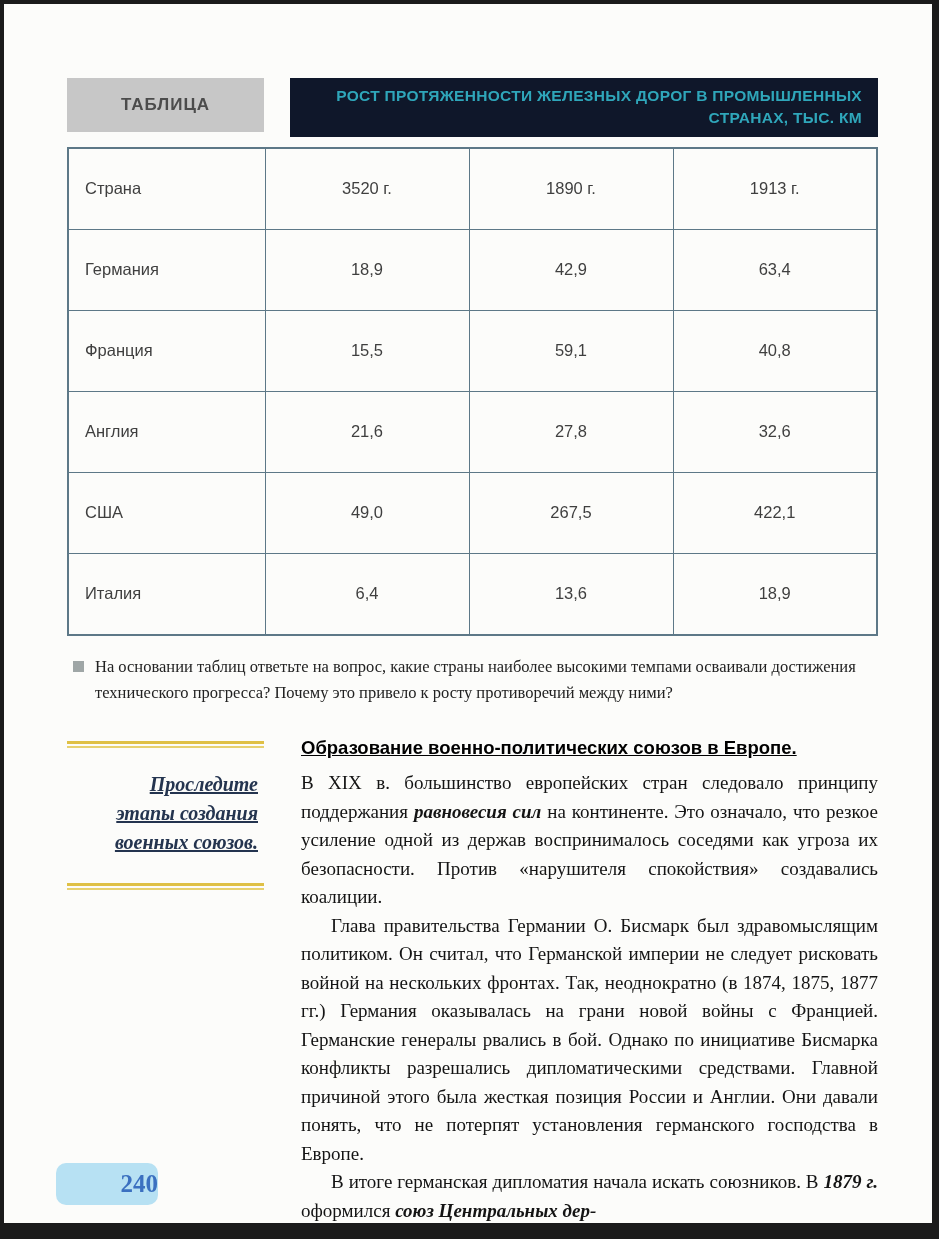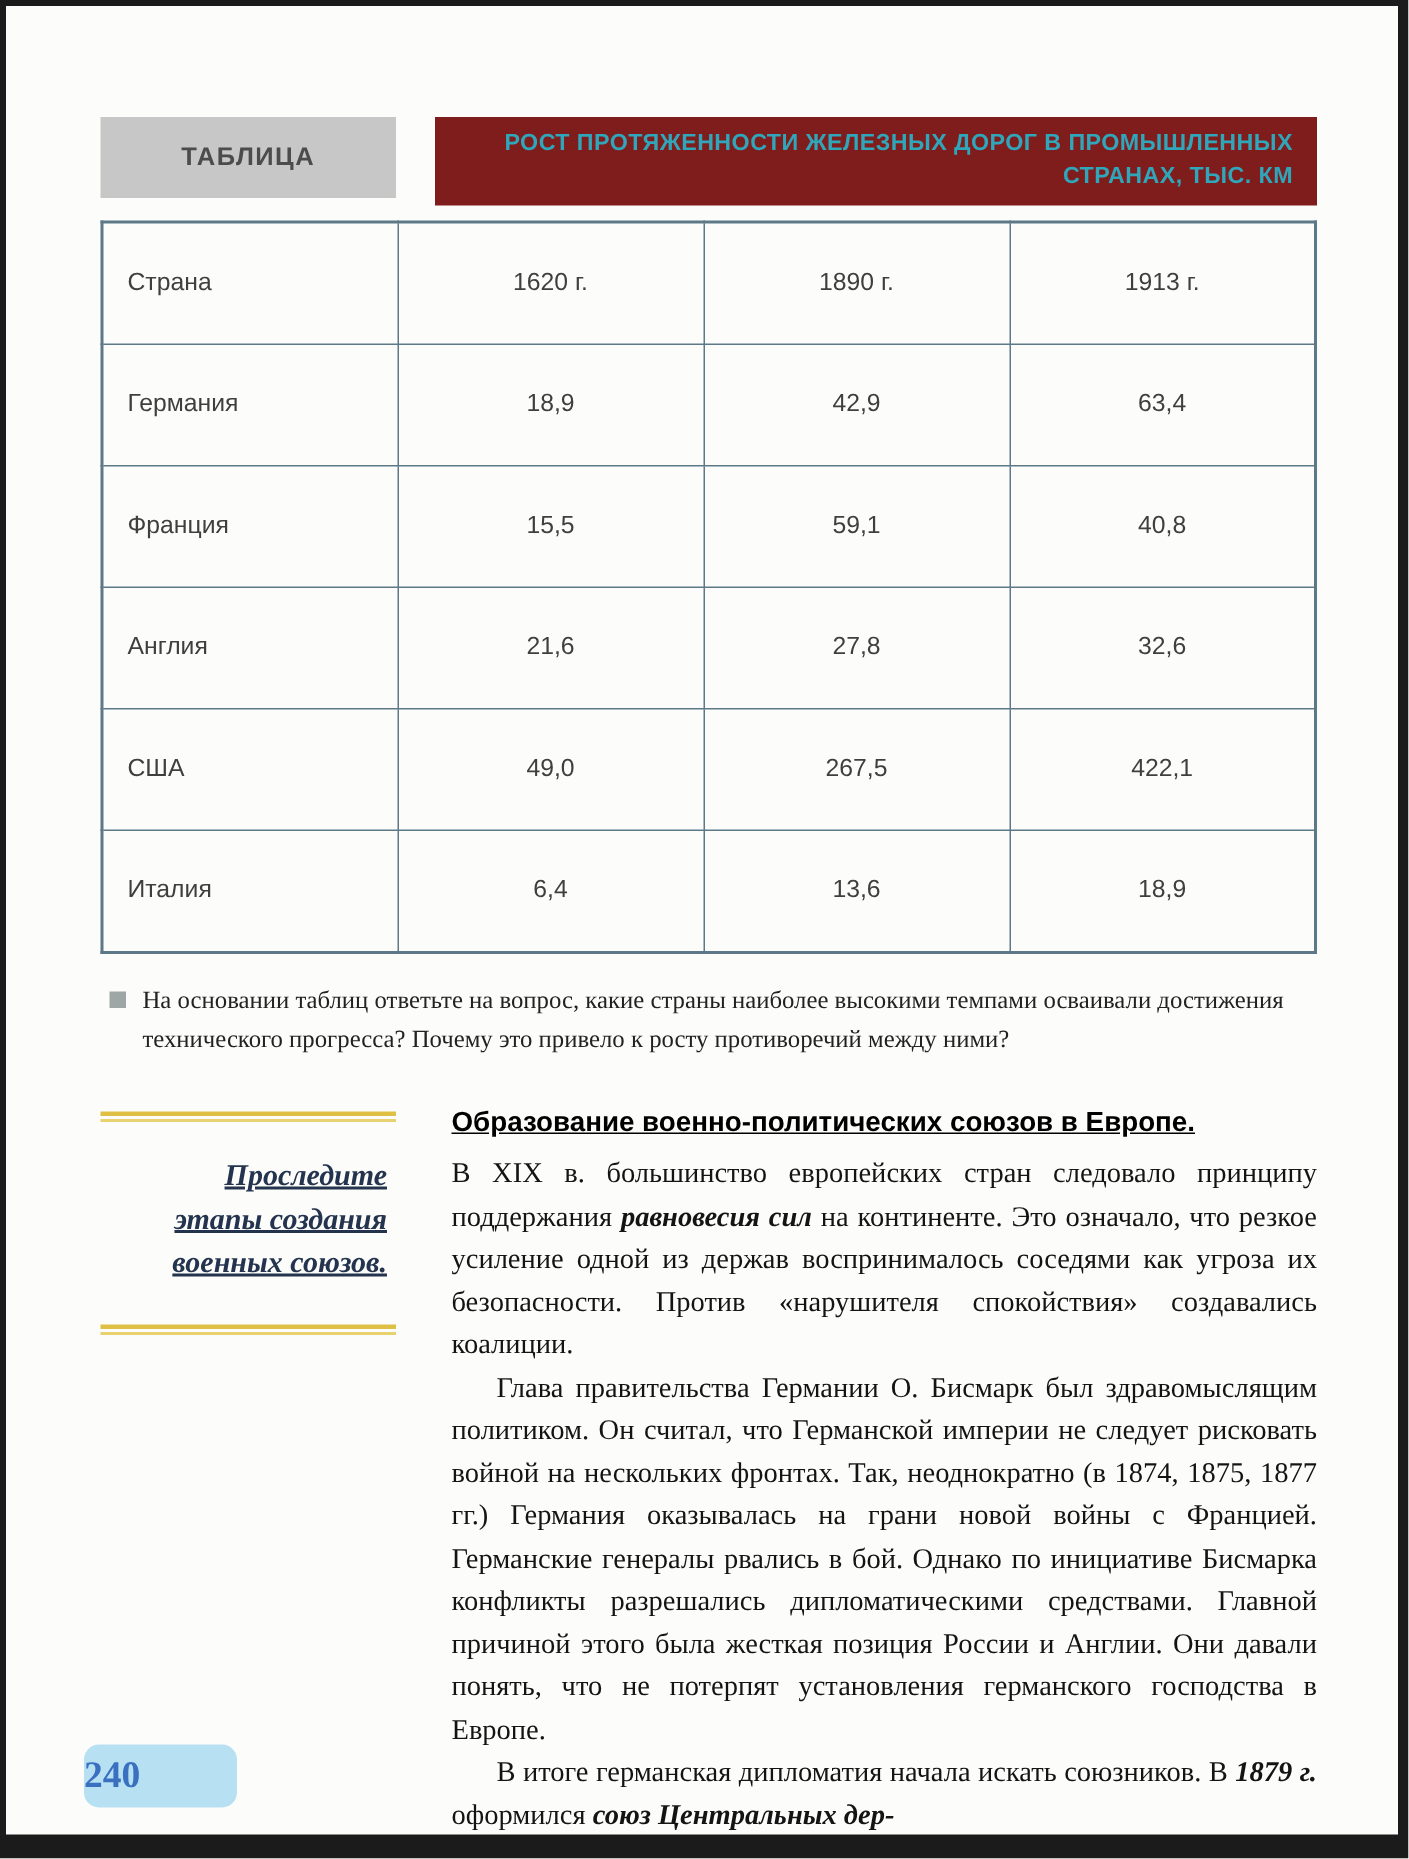--- a/index.html
+++ b/index.html
@@ -25,21 +25,21 @@
   .table-label {
     width: 197px; height: 54px; flex: none;
     background: #c7c7c7;
     color: #4c4c4c;
     font-family: "Liberation Sans", sans-serif;
     font-weight: bold; font-size: 17px; letter-spacing: 1px;
     display: flex; align-items: center; justify-content: center;
   }
   .table-title {
     flex: 1; min-height: 54px; box-sizing: border-box;
-    background: #7f1d1d;
+    background: #0f172a;
     color: #2fa6ba;
     font-family: "Liberation Sans", sans-serif;
     font-weight: bold; font-size: 15.5px; letter-spacing: 0.3px;
     line-height: 1.45;
     padding: 7px 16px;
     display: flex; align-items: center;
     text-transform: uppercase;
   }
 
   
@@ -112,21 +112,21 @@
   .main-col p.indent { text-indent: 30px; }
   .bi { font-weight: bold; font-style: italic; }
 
   
   .page-badge {
     position: absolute;
     left: 52px; bottom: 18px;
     width: 102px; height: 42px;
     background: #b7e1f3;
     border-radius: 10px;
-    display: flex; align-items: center; justify-content: flex-start;
+    display: flex; align-items: center; justify-content: flex-end;
     font-family: "Liberation Serif", serif;
     font-weight: bold; font-size: 25px;
     color: #3b70c0;
   }
 </style>
 </head>
 <body>
 
 <div class="page">
   <div class="content">
@@ -140,21 +140,21 @@
       <table class="rail">
         <colgroup>
           <col style="width:197px">
             <col>
             <col>
             <col>
         </colgroup>
         <thead>
           <tr id="head-row">
               <td class="col-country">Страна</td>
-              <td class="col-num">1620 г.</td>
+              <td class="col-num">3520 г.</td>
               <td class="col-num">1890 г.</td>
               <td class="col-num">1913 г.</td>
             </tr>
         </thead>
         <tbody id="table-body">
             <tr>
               <td class="col-country">Германия</td>
               <td class="col-num">18,9</td>
               <td class="col-num">42,9</td>
               <td class="col-num">63,4</td>

